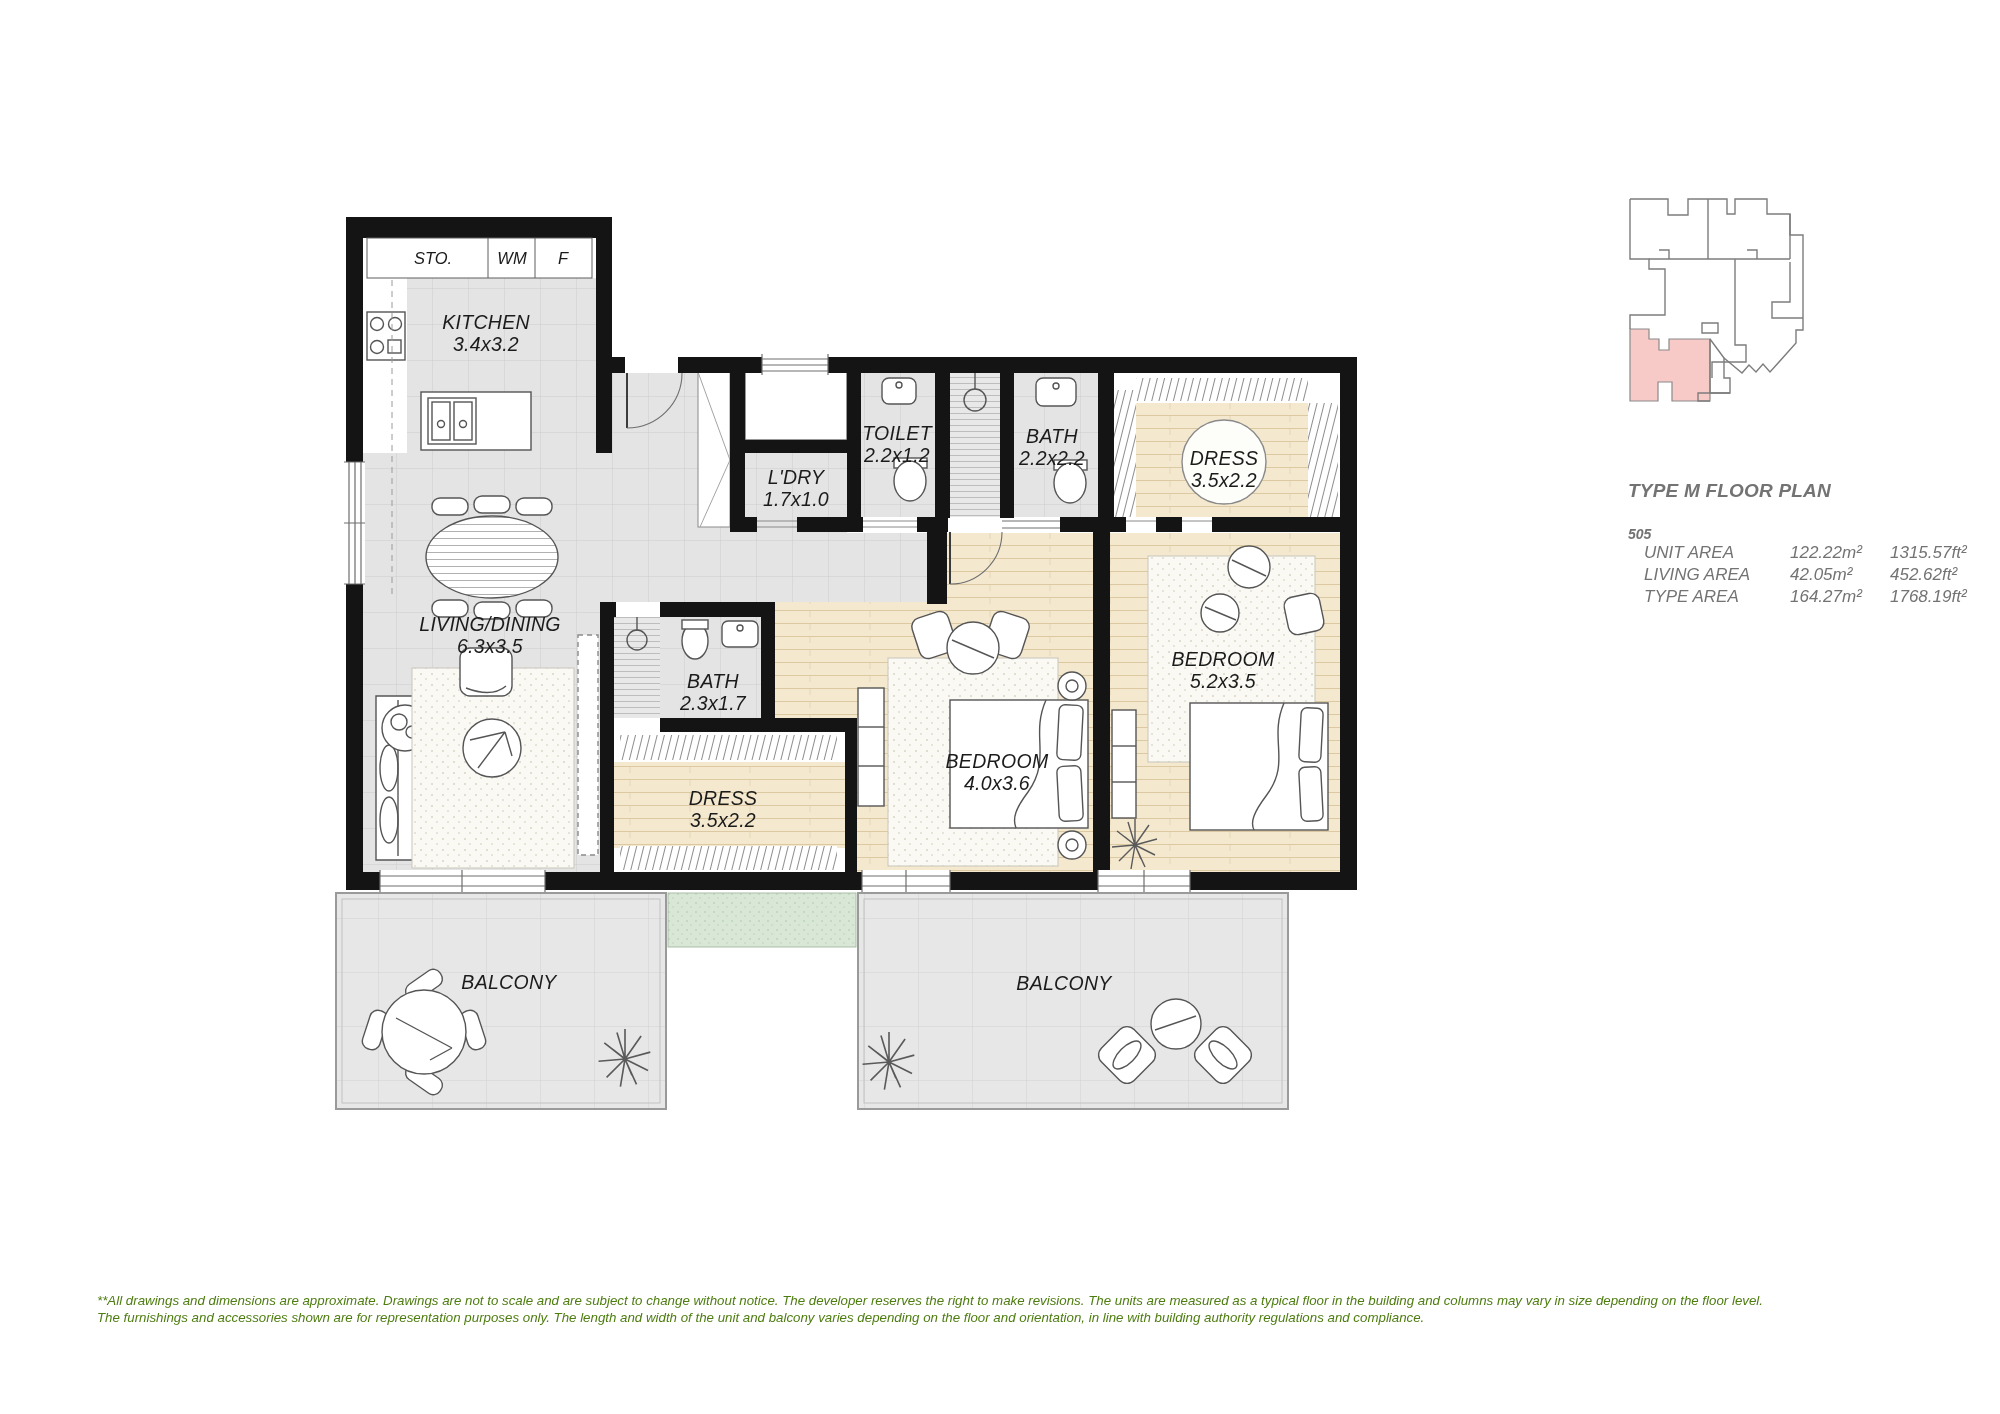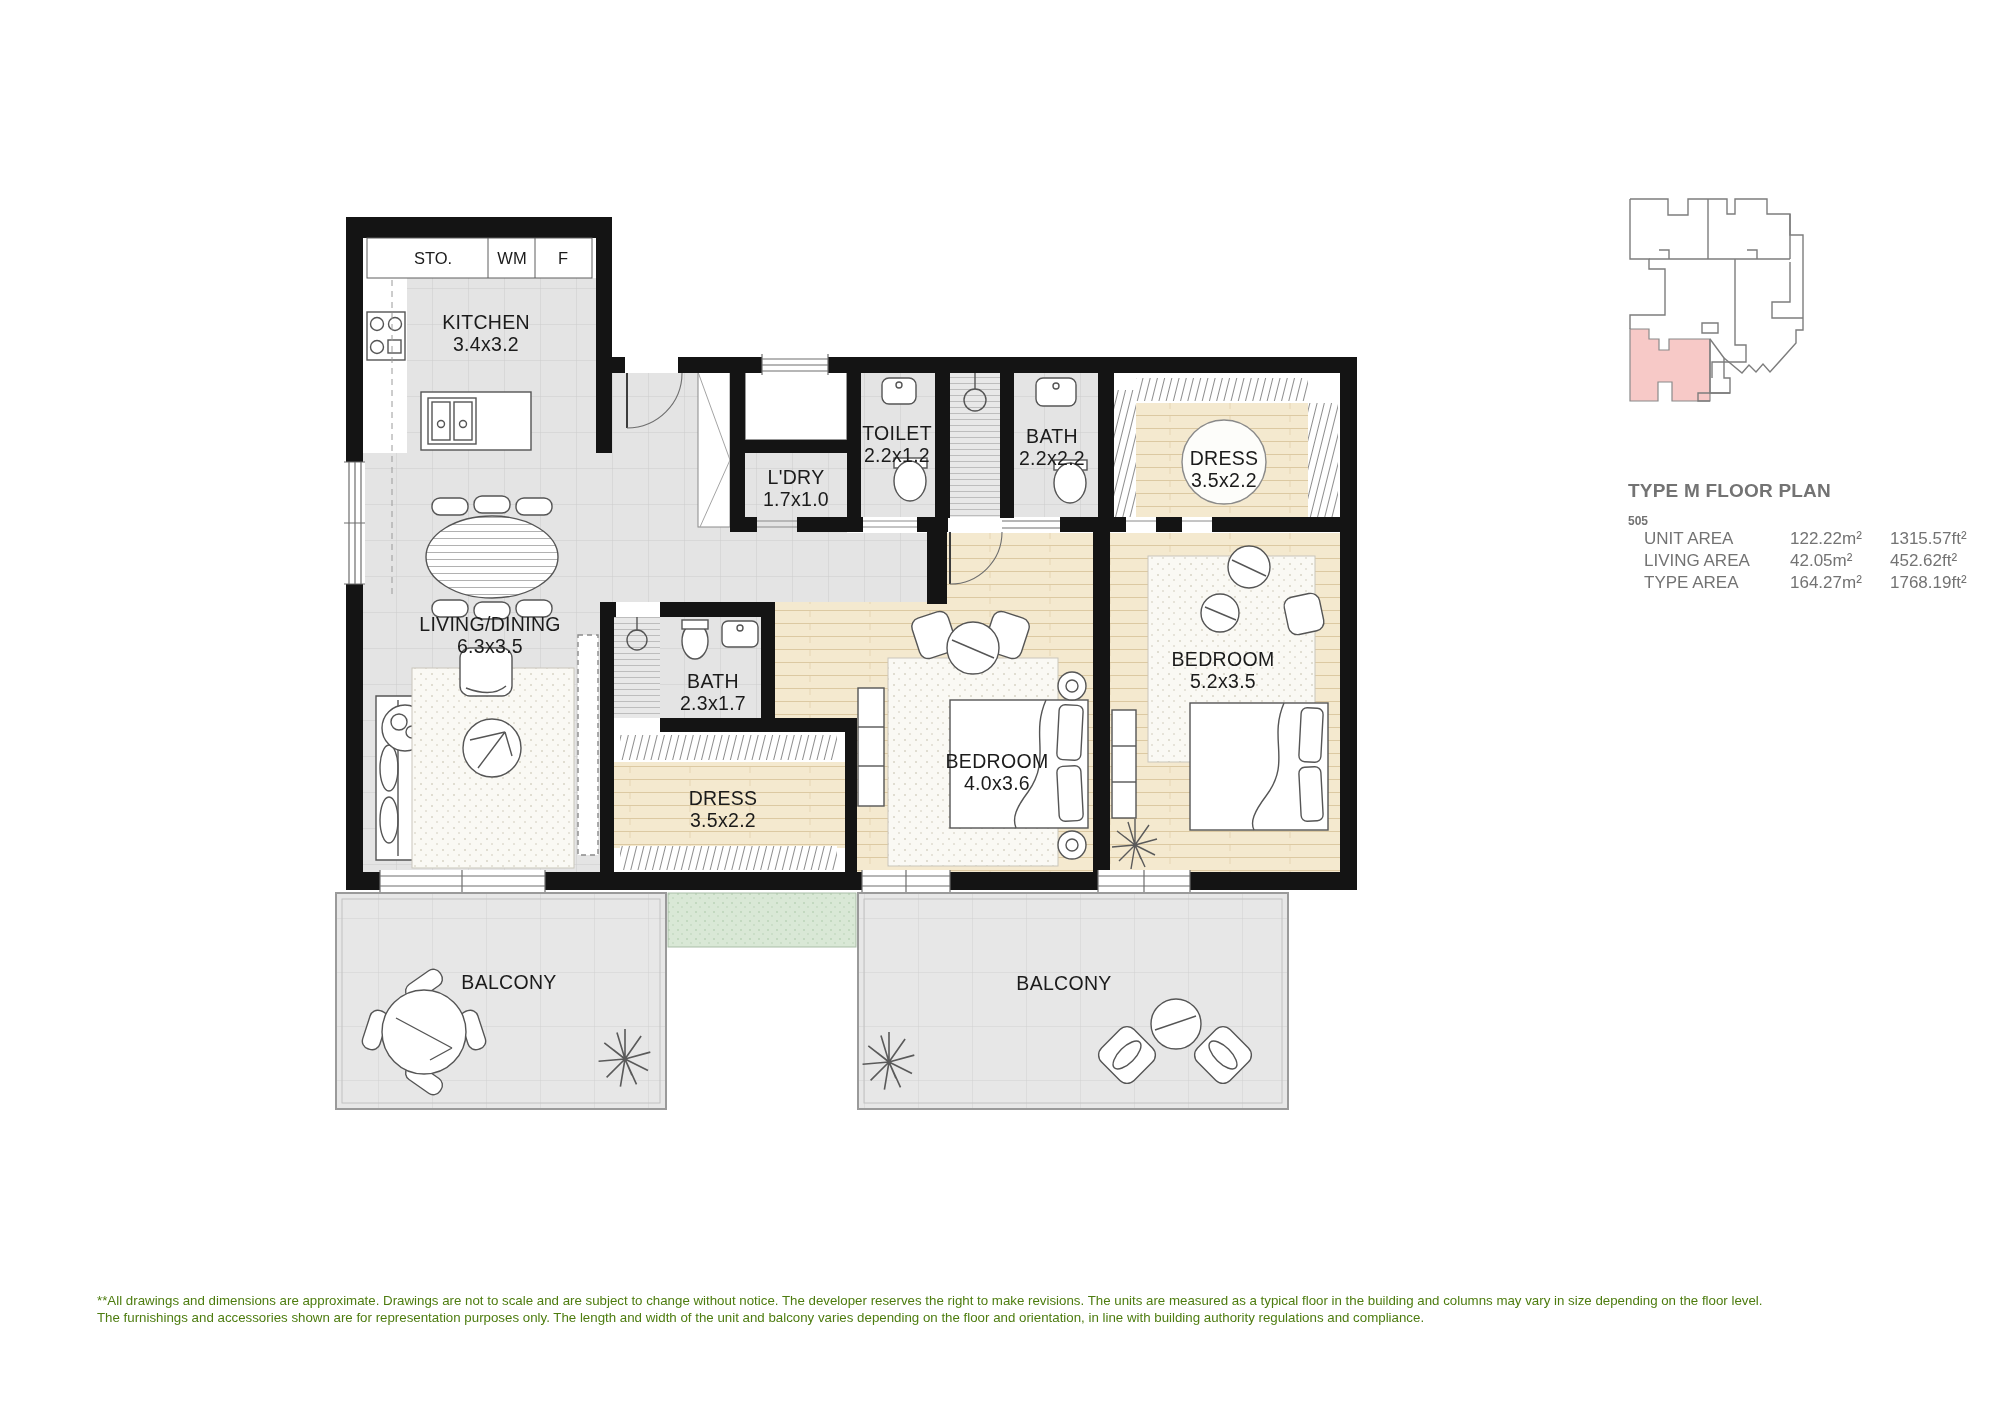--- a/index.html
+++ b/index.html
@@ -1,23 +1,23 @@
 <!DOCTYPE html>
 <html><head>
 <meta charset="utf-8">
 <style>
   html,body{margin:0;padding:0;background:#ffffff;}
   body{width:2000px;height:1414px;position:relative;font-family:"Liberation Sans",sans-serif;overflow:hidden;}
-  #stage{position:absolute;left:0;top:0;width:2000px;height:1414px;}
+  #stage{position:absolute;left:0;top:0;width:2000px;height:1414px;font-style:italic;}
   svg text{font-family:"Liberation Sans",sans-serif;fill:#1b1b1b;}
   .room-label{font-size:19.5px;letter-spacing:.3px;}
   .closet-label{font-size:16.5px;}
   .info-panel{position:absolute;left:1628px;top:480px;width:340px;color:#737373;}
   .info-title{font-size:19px;font-weight:bold;letter-spacing:.2px;margin:0 0 0 0;}
-  .unit-no{font-size:12px;font-weight:bold;margin-top:12px;}
+  .unit-no{font-size:14px;font-weight:bold;margin-top:24px;}
   .area-row{display:grid;grid-template-columns:146px 100px 1fr;font-size:17px;line-height:22px;margin-left:16px;}
   .disclaimer{position:absolute;left:97px;top:1292px;width:1818px;font-size:13.3px;line-height:17.4px;color:#4d7c0f;}
 </style>
 </head>
 <body>
 
 <div id="stage">
 <svg width="2000" height="1414" viewBox="0 0 2000 1414">
   <defs>
     <pattern id="tile" width="36" height="36" patternUnits="userSpaceOnUse">

